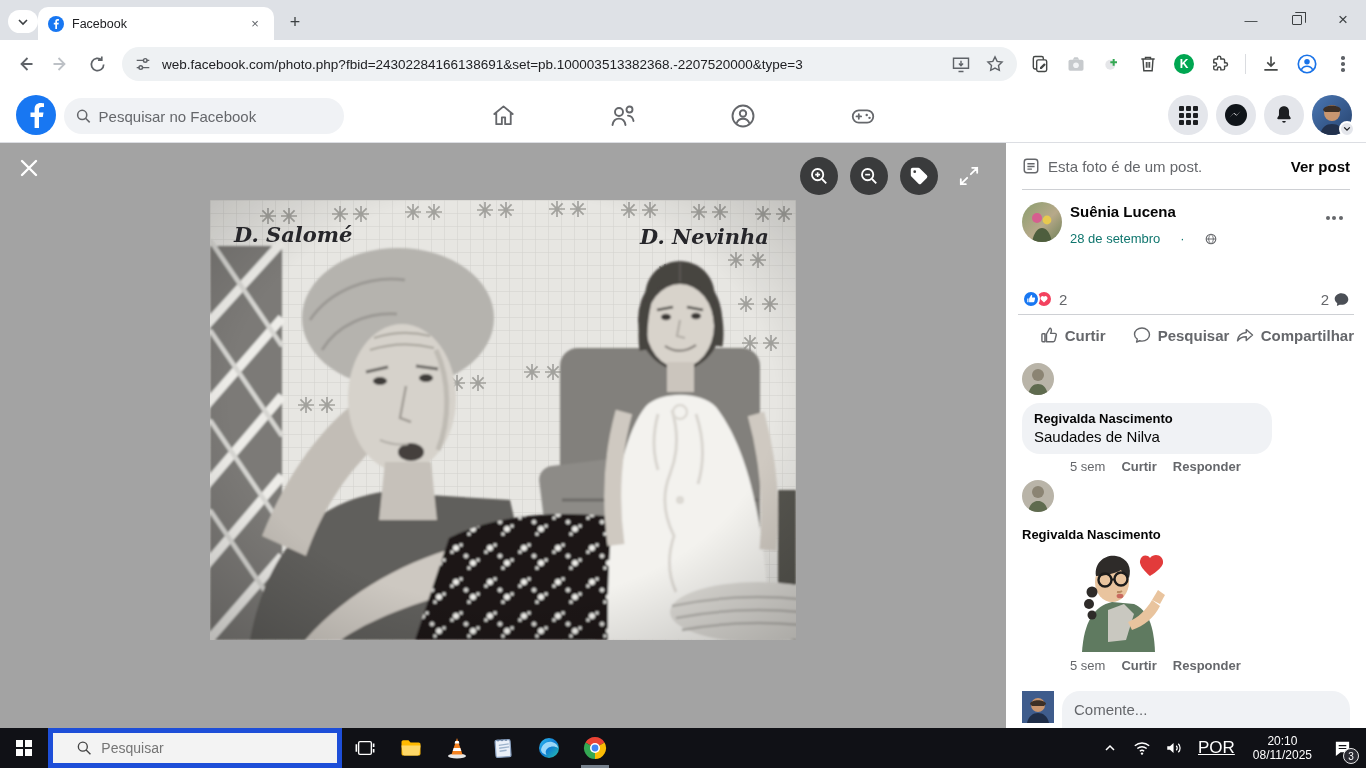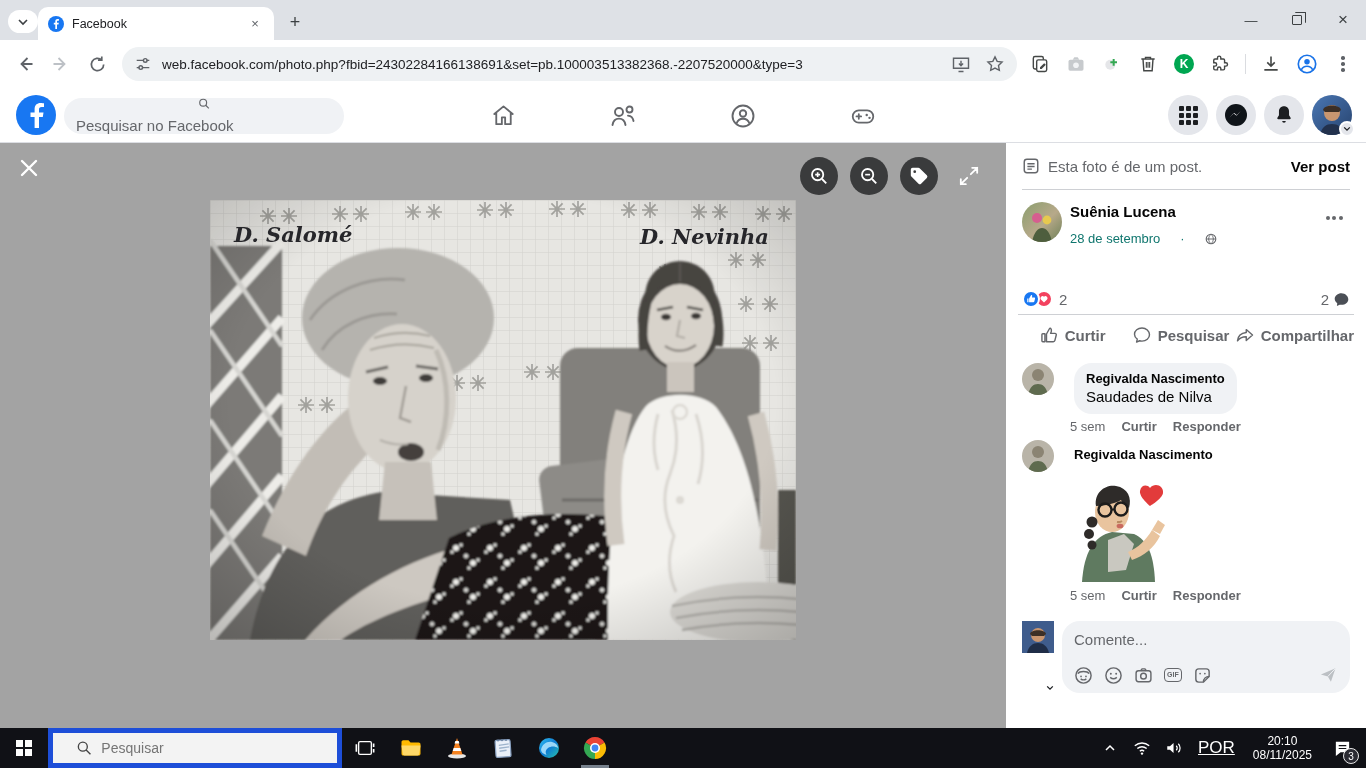--- a/index.html
+++ b/index.html
@@ -30,21 +30,21 @@
   .ext-area { display:flex; align-items:center; gap:6px; color:#444746; flex:0 0 auto; }
   .ext-btn { width:30px; height:30px; display:flex; align-items:center; justify-content:center; }
   .k-badge { width:20px; height:20px; border-radius:50%; background:#00a651; color:#fff; font-size:12px; font-weight:bold; display:flex; align-items:center; justify-content:center; }
   .tb-divider { width:1px; height:20px; background:#dadce0; margin:0 4px; }
   .menu-dots { display:flex; flex-direction:column; gap:2.5px; align-items:center; }
   .menu-dots i { width:3.5px; height:3.5px; border-radius:50%; background:#5f6368; }
 
   
   .fbheader { position:absolute; left:0; top:88px; width:1366px; height:55px; background:#fff; border-bottom:1px solid #dcdee3; }
   .fb-logo { position:absolute; left:16px; top:7px; width:40px; height:40px; }
-  .fb-search { position:absolute; left:64px; top:10px; width:280px; height:36px; background:#f0f2f5; border-radius:18px; display:flex; align-items:center; padding:0 12px; gap:8px;flex-direction:column; }
+  .fb-search { position:absolute; left:64px; top:10px; width:280px; height:36px; background:#f0f2f5; border-radius:18px; display:flex; align-items:center; padding:0 12px; gap:8px; }
   .fb-search input { border:none; outline:none; background:transparent; font-size:15px; color:#65676b; width:100%; font-family:"Liberation Sans",sans-serif; }
   .fb-search input::placeholder { color:#65676b; }
   .fb-nav { position:absolute; left:50%; top:0; transform:translateX(-50%); height:55px; display:flex; align-items:center; gap:92px; color:#65676b; }
   .fb-nav .navi { width:28px; height:28px; display:flex; align-items:center; justify-content:center; }
   .fb-right { position:absolute; right:14px; top:7px; display:flex; gap:8px; align-items:center; }
   .fb-circle-btn { width:40px; height:40px; border-radius:50%; background:#e4e6eb; display:flex; align-items:center; justify-content:center; color:#1c1e21; position:relative; }
   .grid9 { display:grid; grid-template-columns:repeat(3,5px); grid-template-rows:repeat(3,5px); gap:2px; }
   .grid9 i { background:#1c1e21; border-radius:1px; }
   .avatar-badge { position:absolute; right:-3px; bottom:-2px; width:16px; height:16px; border-radius:50%; background:#e4e6eb; border:2px solid #fff; display:flex; align-items:center; justify-content:center; }
 
@@ -72,21 +72,21 @@
   .more-btn i { width:4px; height:4px; border-radius:50%; background:#65676b; }
   .react-row { display:flex; align-items:center; padding:0 16px; margin-top:44px; }
   .chip { width:18px; height:18px; border-radius:50%; border:2px solid #fff; display:flex; align-items:center; justify-content:center; }
   .chip.like { background:#1877f2; z-index:2; }
   .chip.love { background:#f3425f; margin-left:-5px; z-index:1; }
   .react-count { font-size:15px; color:#65676b; margin-left:6px; }
   .comment-count { margin-left:auto; display:flex; align-items:center; gap:4px; font-size:15px; color:#65676b; }
   .action-row { display:flex; margin:6px 12px 0 12px; border-top:1px solid #ced0d4; padding-top:4px; }
   .action-btn { flex:1; height:32px; display:flex; align-items:center; justify-content:center; gap:6px; color:#65676b; font-size:15px; font-weight:600; border-radius:4px; cursor:pointer; }
   .comments { padding:8px 16px 0 16px; }
-  .comment { display:flex; gap:20px; margin-top:4px; }
+  .comment { display:flex; gap:8px; margin-top:4px;flex-direction:column; }
   .c-bubble { background:#f0f2f5; border-radius:18px; padding:8px 12px; max-width:250px; }
   .c-author { font-size:13px; font-weight:bold; color:#050505; line-height:16px; }
   .c-text { font-size:15px; color:#050505; line-height:19px; }
   .c-meta { display:flex; gap:16px; margin:5px 0 6px 48px; font-size:13px; color:#65676b; }
   .c-meta b { font-weight:bold; color:#65676b; cursor:pointer; }
   .c-name-only { font-size:13px; font-weight:bold; color:#050505; padding-top:7px; }
   .sticker { margin:2px 0 0 46px; width:112px; height:108px; }
   .composer { display:flex; gap:8px; padding:12px 16px 0 16px; }
   .composer-avatar { position:relative; }
   .composer-box { flex:1; background:#f0f2f5; border-radius:18px; padding:10px 12px 8px 12px; min-height:72px; display:flex; flex-direction:column; justify-content:space-between; }

